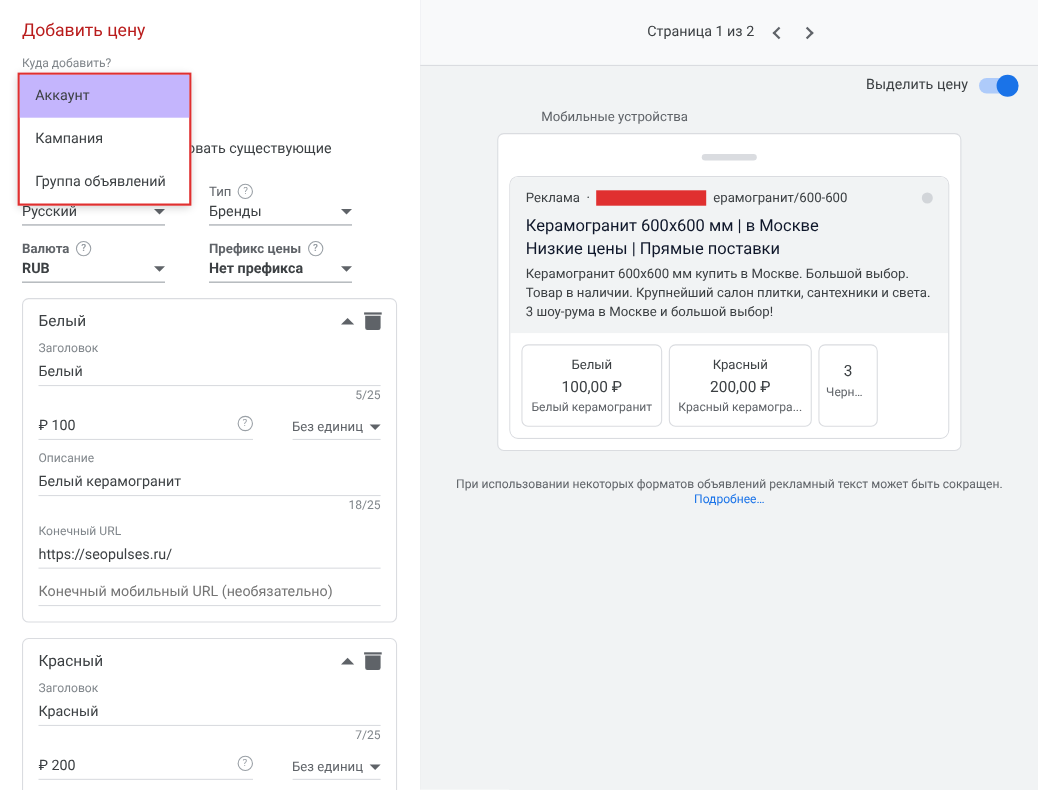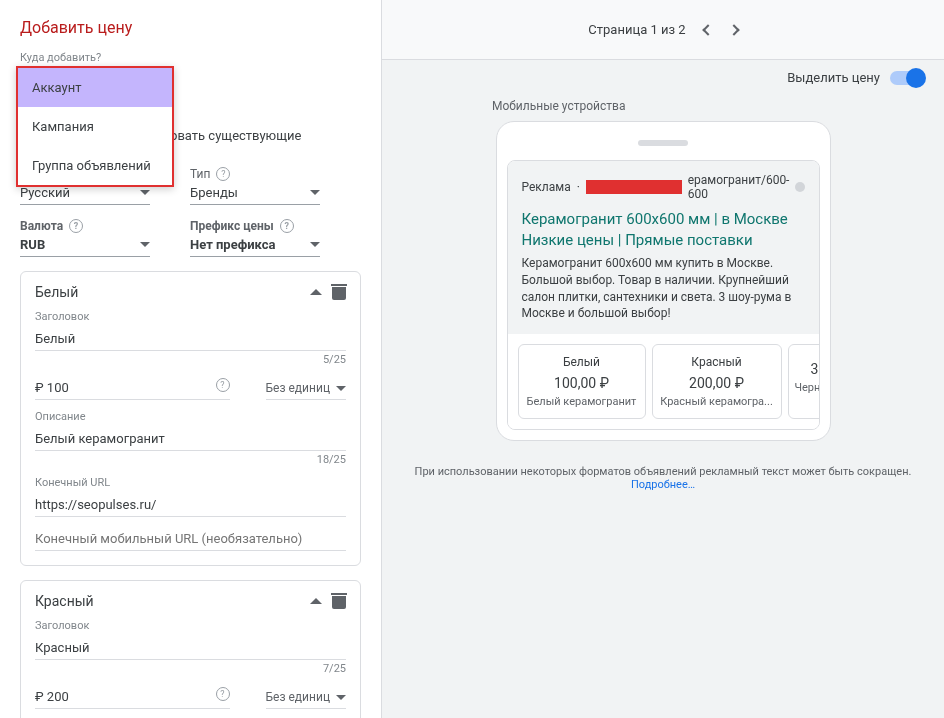--- a/index.html
+++ b/index.html
@@ -37,28 +37,28 @@
 .unit-sel { display: flex; align-items: center; gap: 6px; font-size: 12px; color: #5f6368; border-bottom: 1px solid #dadce0; padding-bottom: 4px; }
 .top-bar { height: 60px; display: flex; align-items: center; justify-content: center; gap: 18px; font-size: 13px; color: #3c4043; border-bottom: 1px solid #dadce0; background: #f8f9fa; }
 .pager-arrow { width: 8px; height: 8px; border-top: 2px solid #5f6368; border-right: 2px solid #5f6368; display: inline-block; }
 .pager-prev { transform: rotate(-135deg); }
 .pager-next { transform: rotate(45deg); }
 .toggle-row { display: flex; align-items: center; justify-content: flex-end; gap: 10px; padding: 10px 20px; font-size: 13px; color: #3c4043; }
 .toggle { width: 34px; height: 14px; background: #aecbfa; border-radius: 8px; position: relative; }
 .toggle::after { content: ""; position: absolute; right: -2px; top: -3px; width: 20px; height: 20px; background: #1a73e8; border-radius: 50%; }
 .preview-area { flex: 1; display: flex; flex-direction: column; align-items: center; padding-top: 4px; }
 .device-label { font-size: 12px; color: #5f6368; margin-bottom: 8px; align-self: flex-start; margin-left: 110px; }
-.phone { width: 335px; background: #fff; border: 1px solid #dadce0; border-radius: 18px; padding: 18px 10px 10px; }
+.phone { width: 422px; background: #fff; border: 1px solid #dadce0; border-radius: 6px; padding: 18px 10px 10px; }
 .speaker { width: 50px; height: 6px; background: #dadce0; border-radius: 4px; margin: 0 auto 14px; }
 .ad-card { border: 1px solid #dadce0; border-radius: 8px; overflow: hidden; }
 .ad-head { background: #f1f3f4; padding: 12px 14px; }
 .ad-tag-row { display: flex; align-items: center; gap: 6px; font-size: 12px; color: #3c4043; margin-bottom: 8px; position: relative; }
 .redbar { width: 100px; height: 14px; background: #e03030; }
 .ad-dot { position: absolute; right: 0; width: 10px; height: 10px; background: #d2d5d9; border-radius: 50%; }
-.ad-title { color: #0f766e; font-size: 15px; line-height: 1.4; }
+.ad-title { color: #0f172a; font-size: 15px; line-height: 1.4; }
 .ad-desc { font-size: 12px; color: #3c4043; margin-top: 4px; line-height: 1.4; }
 .price-cards { display: flex; gap: 6px; padding: 10px; background: #fff; }
 .pcard { border: 1px solid #dadce0; border-radius: 6px; padding: 10px 6px; text-align: center; font-size: 12px; color: #3c4043; flex: 0 0 auto; }
 .pcard.w1 { width: 128px; } .pcard.w2 { width: 130px; } .pcard.w3 { width: 54px; }
 .pcard .pname { font-size: 12px; margin-bottom: 6px; }
 .pcard .pprice { font-size: 14px; margin-bottom: 4px; }
 .pcard .pdesc { font-size: 11px; color: #5f6368; white-space: nowrap; overflow: hidden; text-overflow: ellipsis; }
 .footnote { font-size: 11px; color: #5f6368; margin-top: 24px; text-align: center; }
 .footnote a { color: #1a73e8; text-decoration: none; }
 </style>

